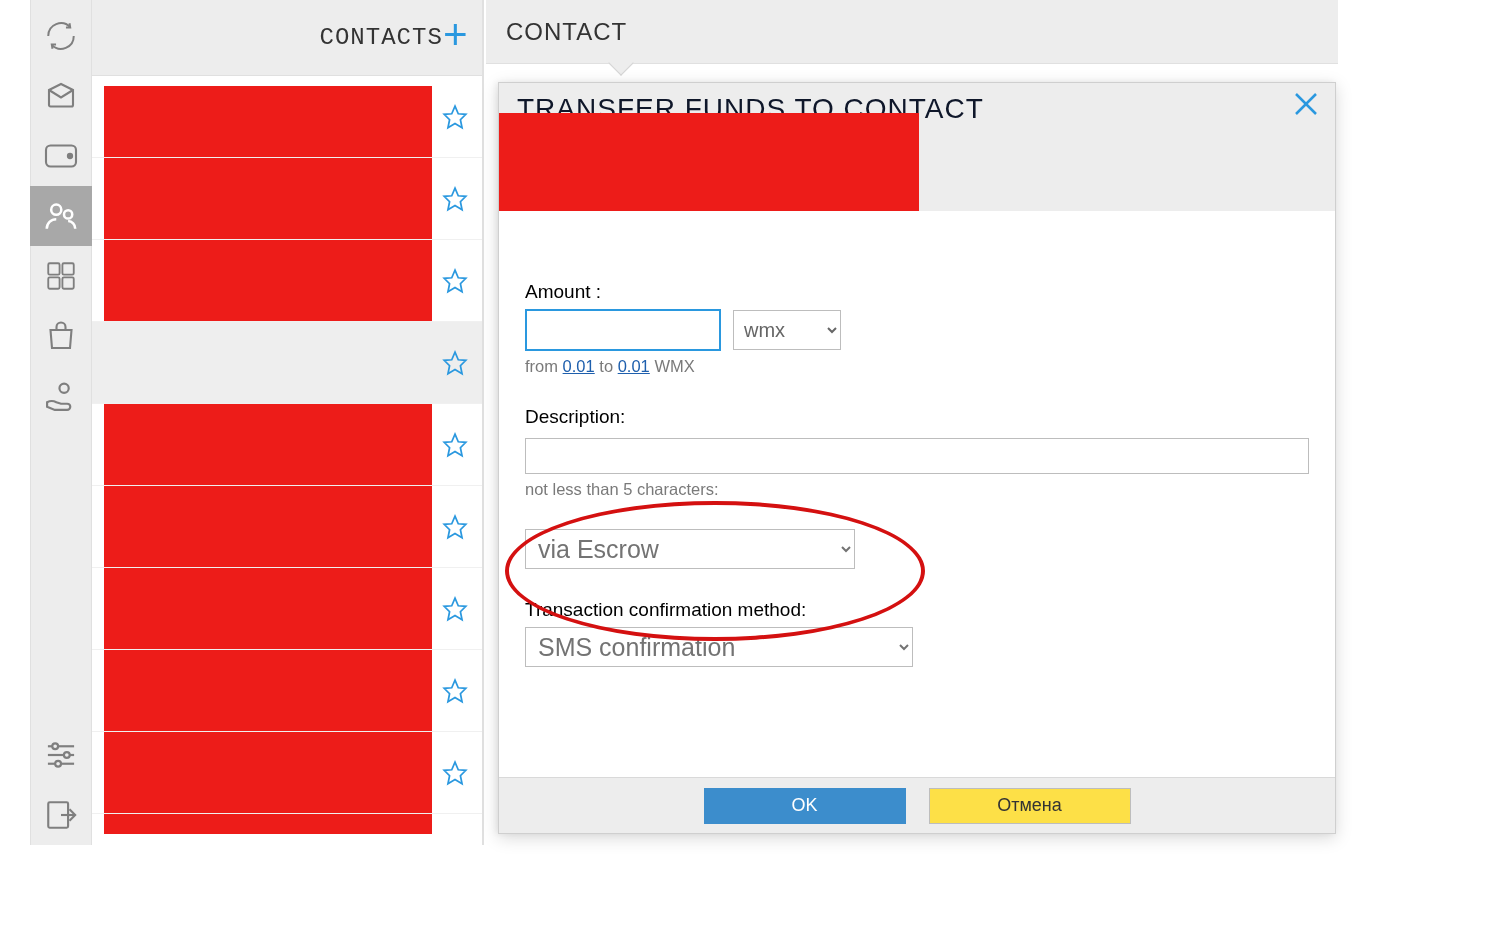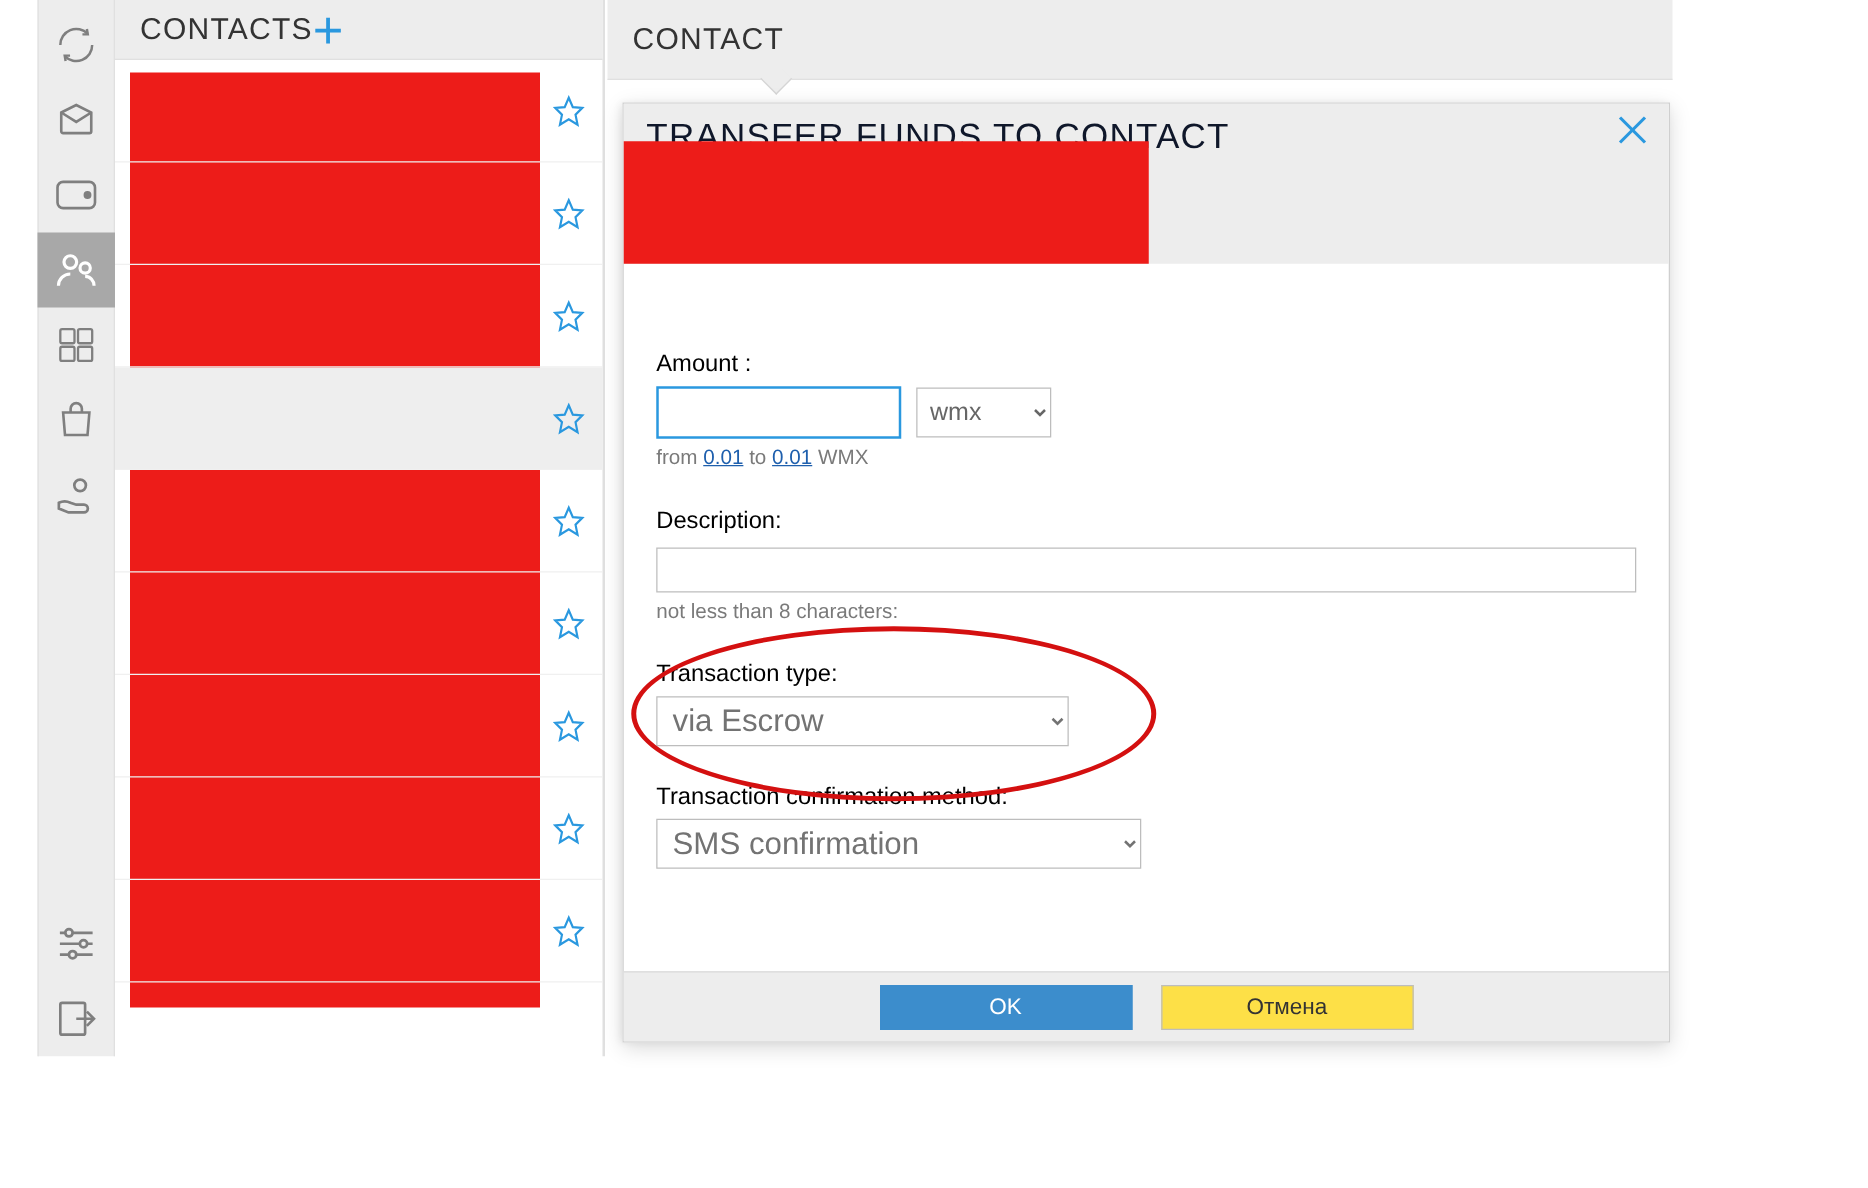--- a/index.html
+++ b/index.html
@@ -63,26 +63,27 @@
     position: absolute;
     left: 92px;
     top: 0;
     width: 392px;
     height: 845px;
     border-right: 2px solid #e0e0e0;
     background: #fff;
   }
   .contacts-header {
     background: #ededed;
-    height: 48px;
+    height: 76px;
     display: flex;
     align-items: center;
-    justify-content: flex-start;
+    justify-content: flex-end;
     padding: 0 14px 0 20px;
     border-bottom: 1px solid #e0e0e0;
+    font-family: Liberation Mono, monospace;
   }
   .contacts-header h2 {
     font-weight: normal;
     font-size: 24px;
     color: #333;
     letter-spacing: 1px;
   }
   .addbtn {
     font-size: 42px;
     font-weight: 200;
@@ -453,25 +454,24 @@
           <a href="#">0.01</a>
           <span>to</span>
           <a href="#">0.01</a>
           <span>WMX</span>
         </div>
       </div>
 
       <div class="section">
         <div class="field-label">Description:</div>
         <input class="desc-input" type="text" style="">
-        <div class="hint">not less than 8 characters:</div>
+        <div class="hint">not less than 5 characters:</div>
       </div>
 
       <div class="section" style="position:relative">
-        <div class="field-label">Transaction type:</div>
         <select class="txtype-select">
           <option>via Escrow</option>
         </select>
         <div class="ellipse" style="left:-20px; top:-28px; width:420px; height:140px"></div>
       </div>
 
       <div class="section">
         <div class="field-label">Transaction confirmation method:</div>
         <select class="conf-select">
           <option>SMS confirmation</option>

